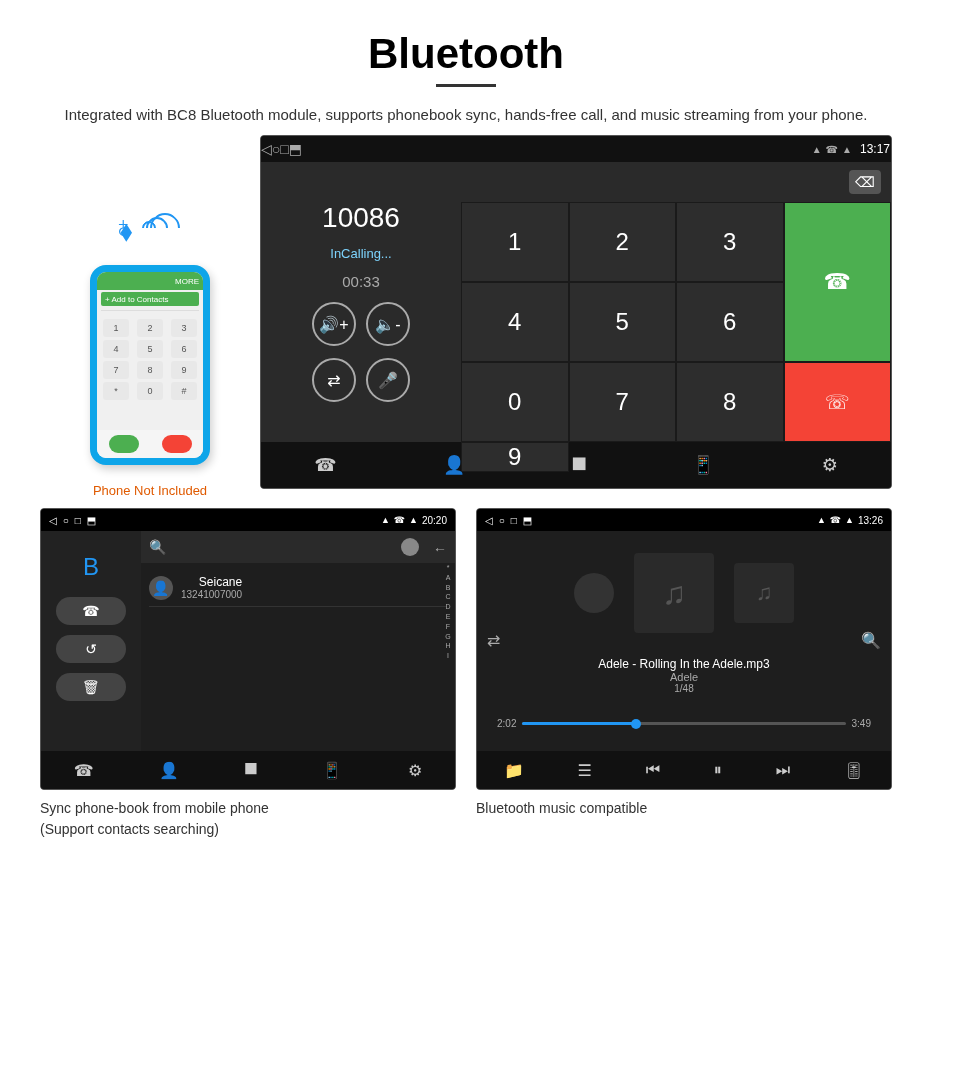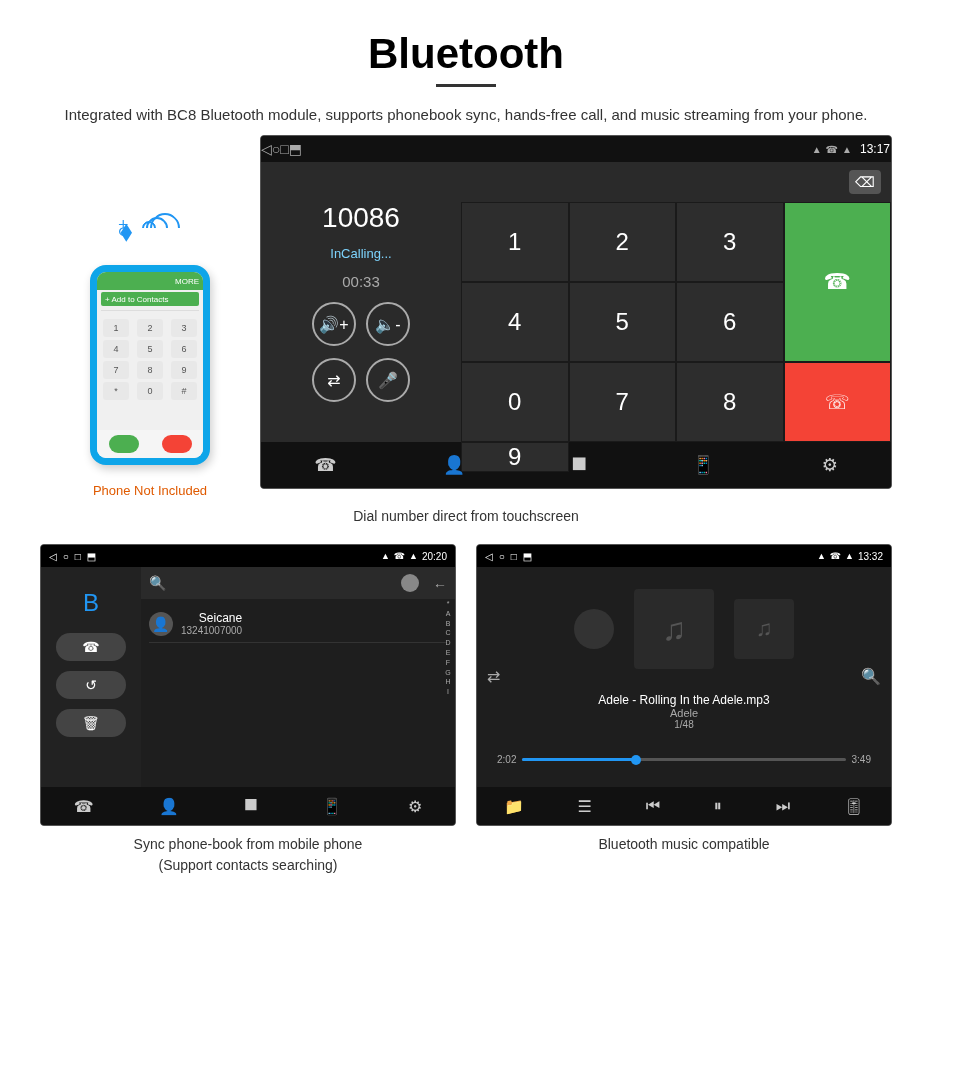--- a/index.html
+++ b/index.html
@@ -293,21 +293,21 @@
       display: flex;
       gap: 20px;
       margin-top: 10px;
     }
 
     .screenshot-card {
       flex: 1;
     }
 
     .screenshot-caption {
-      text-align: center;
+      text-align: left;
       font-size: 14px;
       color: #333;
       margin-top: 8px;
       line-height: 1.5;
     }
 
     
     .phonebook-screen {
       background: #1a1a1a;
       border-radius: 4px;
@@ -743,21 +743,20 @@
       <div class="dial-bottom-bar">
         <span>☎</span>
         <span>👤</span>
         <span>⯀</span>
         <span>📱</span>
         <span>⚙</span>
       </div>
     </div>
   </div>
 
-  <p class="caption">Dial number direct from touchscreen</p>
 
   <div class="bottom-screenshots">
 
     <div class="screenshot-card">
       <div class="phonebook-screen">
         <div class="pb-status">
           <div style="display:flex; gap:6px; color:white; font-size:10px;">
             <span>◁</span>
             <span>○</span>
             <span>□</span>
@@ -837,21 +836,21 @@
           <div style="display:flex; gap:6px; color:white; font-size:10px;">
             <span>◁</span>
             <span>○</span>
             <span>□</span>
             <span>⬒</span>
           </div>
           <div style="display:flex; gap:4px; align-items:center;">
             <span style="font-size:9px;">▲</span>
             <span style="font-size:9px;">☎</span>
             <span style="font-size:9px;">▲</span>
-            <span style="font-size:10px;">13:32</span>
+            <span style="font-size:10px;">13:26</span>
           </div>
         </div>
 
         <div class="music-body">
           <div class="music-art-row">
             <div class="music-art-circle"></div>
             <div class="music-art">
               <span>♫</span>
             </div>
             <div class="music-art" style="width:60px; height:60px; font-size:22px;">

